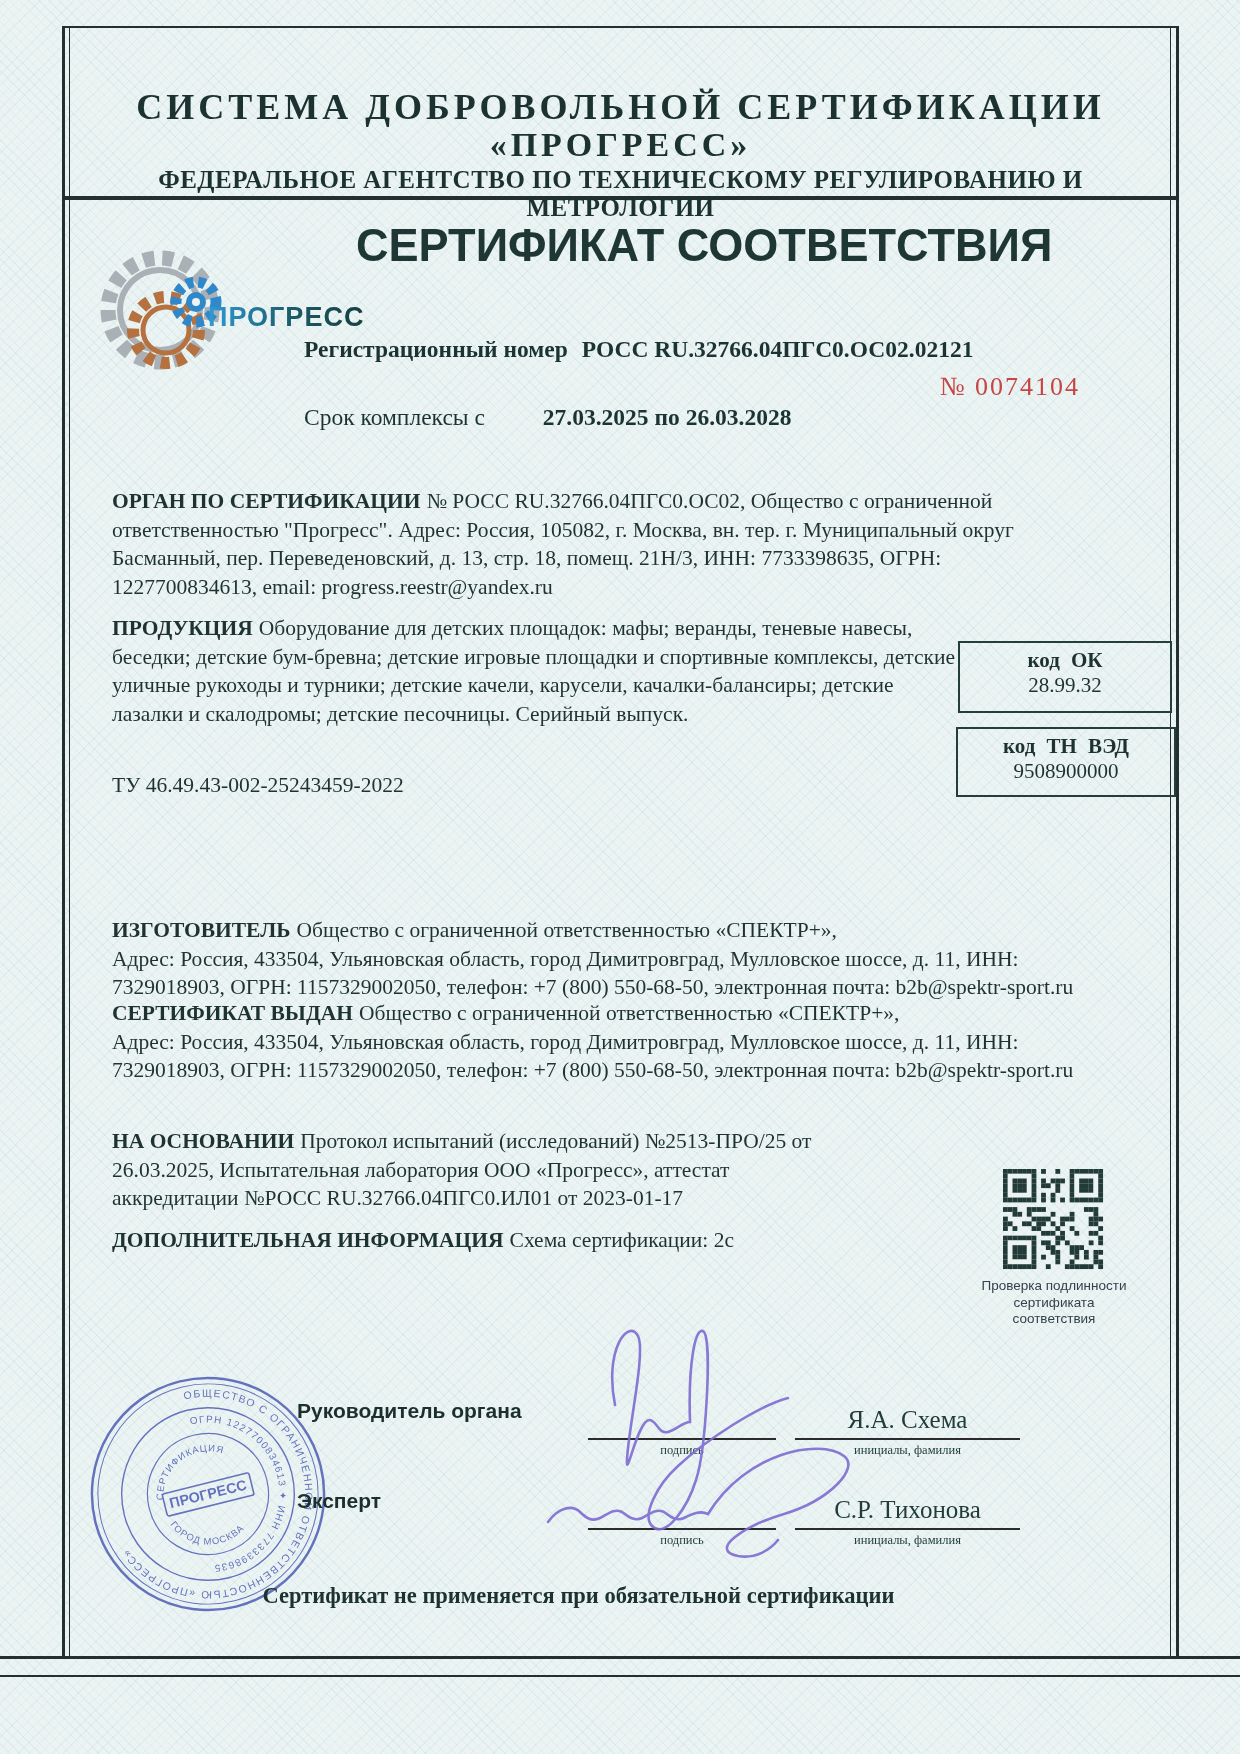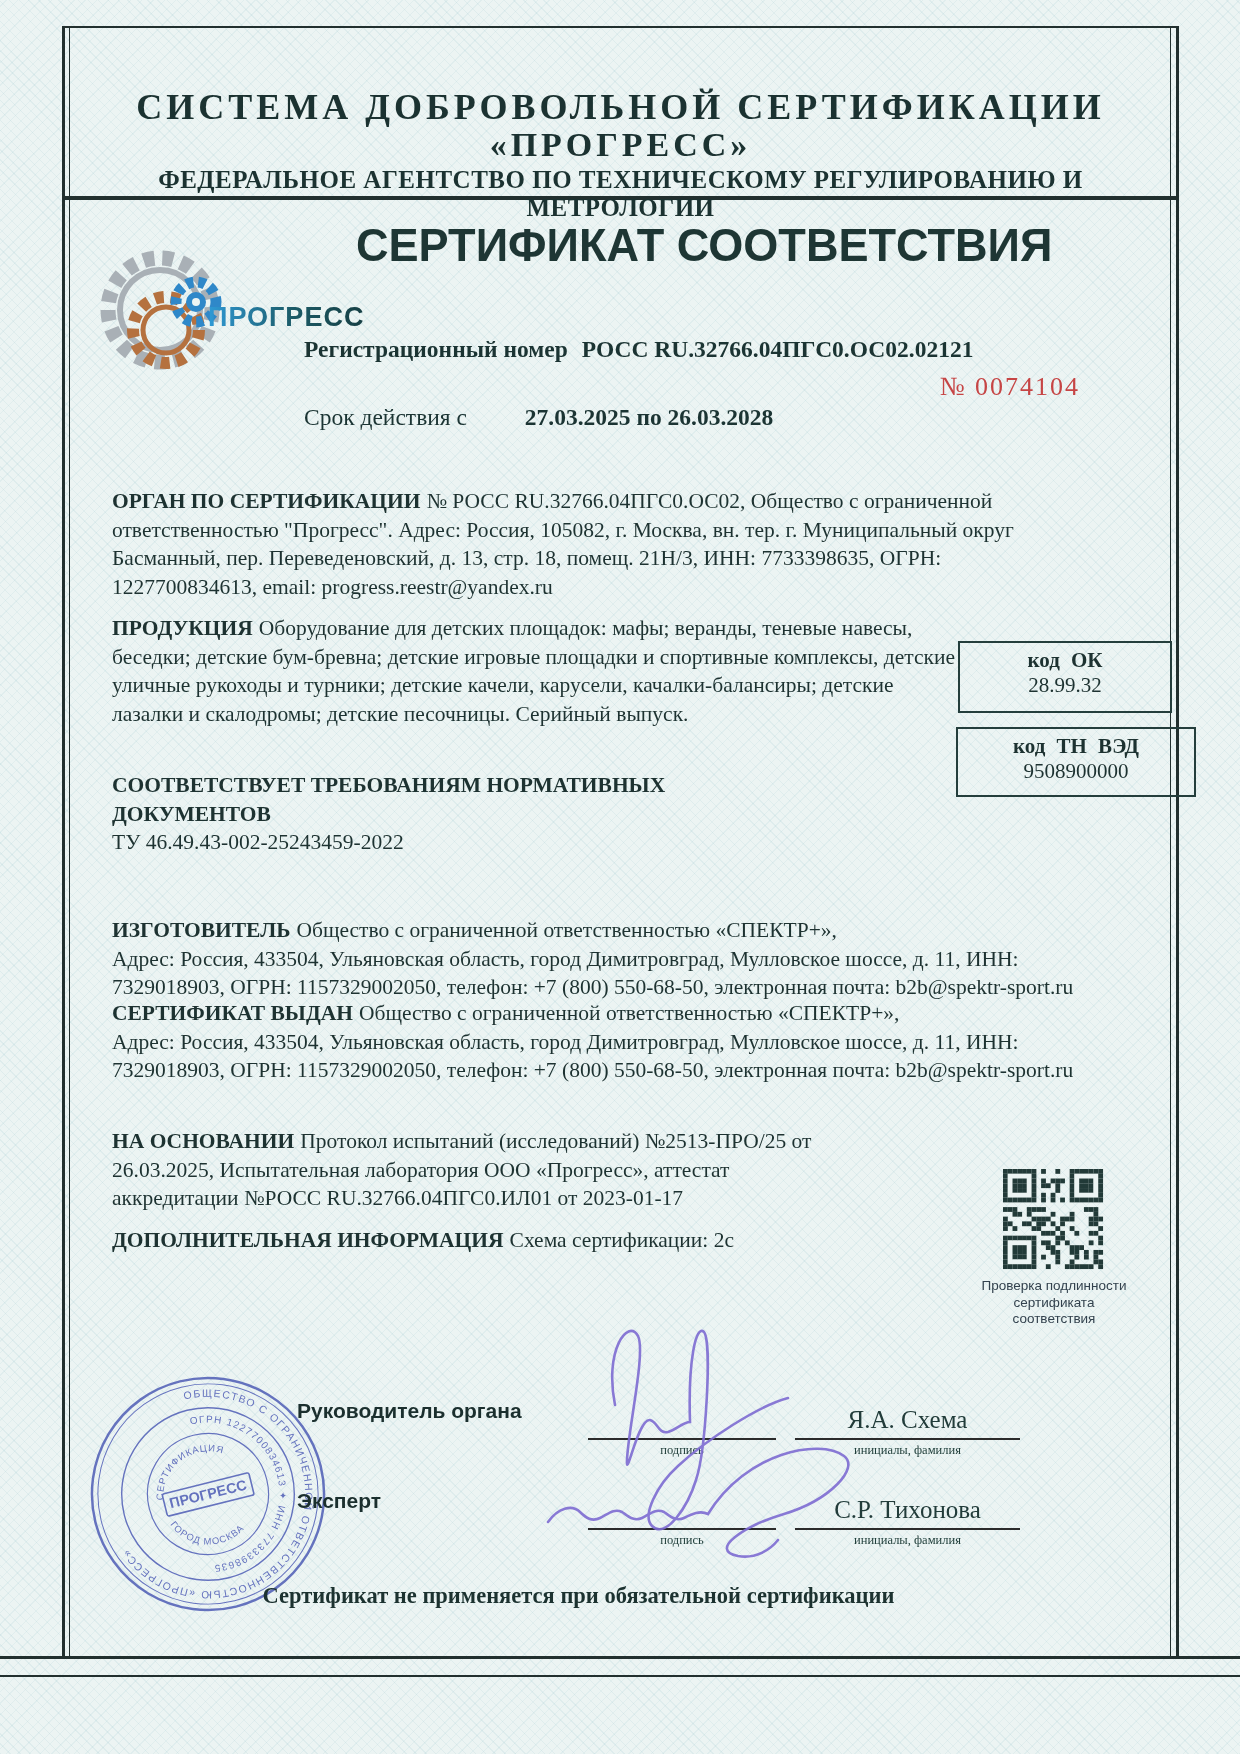--- a/index.html
+++ b/index.html
@@ -84,43 +84,42 @@
     <text x="112" y="90" font-size="27" font-weight="bold" font-family="Liberation Sans, sans-serif" letter-spacing="1" fill="url(#lgrad)">ПРОГРЕСС</text>
   </svg>
 
   <div class="title">СЕРТИФИКАТ СООТВЕТСТВИЯ</div>
   <div class="regline">
     <span>Регистрационный номер</span>
     <span class="val">РОСС RU.32766.04ПГС0.ОС02.02121</span>
   </div>
   <div class="blank-no">№ 0074104</div>
   <div class="validity">
-    <span>Срок действия с</span>
+    <span>Срок комплексы с</span>
     <span class="dates">27.03.2025 по 26.03.2028</span>
   </div>
 
   <p class="sec" style="top:487px;width:968px;">
     <b class="lbl">ОРГАН ПО СЕРТИФИКАЦИИ</b><span>№ РОСС RU.32766.04ПГС0.ОС02, Общество с ограниченной ответственностью "Прогресс". Адрес: Россия, 105082, г. Москва, вн. тер. г. Муниципальный округ Басманный, пер. Переведеновский, д. 13, стр. 18, помещ. 21Н/3, ИНН: 7733398635, ОГРН: 1227700834613, email: progress.reestr@yandex.ru</span>
   </p>
 
   <p class="sec" style="top:614px;width:848px;">
     <b class="lbl">ПРОДУКЦИЯ</b><span>Оборудование для детских площадок: мафы; веранды, теневые навесы, беседки; детские бум-бревна; детские игровые площадки и спортивные комплексы, детские уличные рукоходы и турники; детские качели, карусели, качалки-балансиры; детские лазалки и скалодромы; детские песочницы. Серийный выпуск.</span>
   </p>
 
   <div class="code-box" style="left:958px;top:641px;width:214px;height:72px;">
     <div class="code-label">код ОК</div>
     <div>28.99.32</div>
   </div>
-  <div class="code-box" style="left:956px;top:727px;width:240px;height:70px;">
+  <div class="code-box" style="left:956px;top:727px;width:220px;height:70px;">
     <div class="code-label">код ТН ВЭД</div>
     <div>9508900000</div>
   </div>
 
   <p class="sec" style="top:771px;width:968px;">
-    <b class="lbl block" style="max-width:680px;">СООТВЕТСТВУЕТ ТРЕБОВАНИЯМ НОРМАТИВНЫХ ДОКУМЕНТОВ</b>
     <span class="block">ТУ 46.49.43-002-25243459-2022</span>
   </p>
 
   <p class="sec" style="top:872px;width:968px;margin-top:44px;">
     <b class="lbl">ИЗГОТОВИТЕЛЬ</b><span>Общество с ограниченной ответственностью «СПЕКТР+»,</span>
     <span class="block">Адрес: Россия, 433504, Ульяновская область, город Димитровград, Мулловское шоссе, д. 11, ИНН: 7329018903, ОГРН: 1157329002050, телефон: +7 (800) 550-68-50, электронная почта: b2b@spektr-sport.ru</span>
   </p>
 
   <p class="sec" style="top:999px;width:968px;">
     <b class="lbl">СЕРТИФИКАТ ВЫДАН</b><span>Общество с ограниченной ответственностью «СПЕКТР+»,</span>

